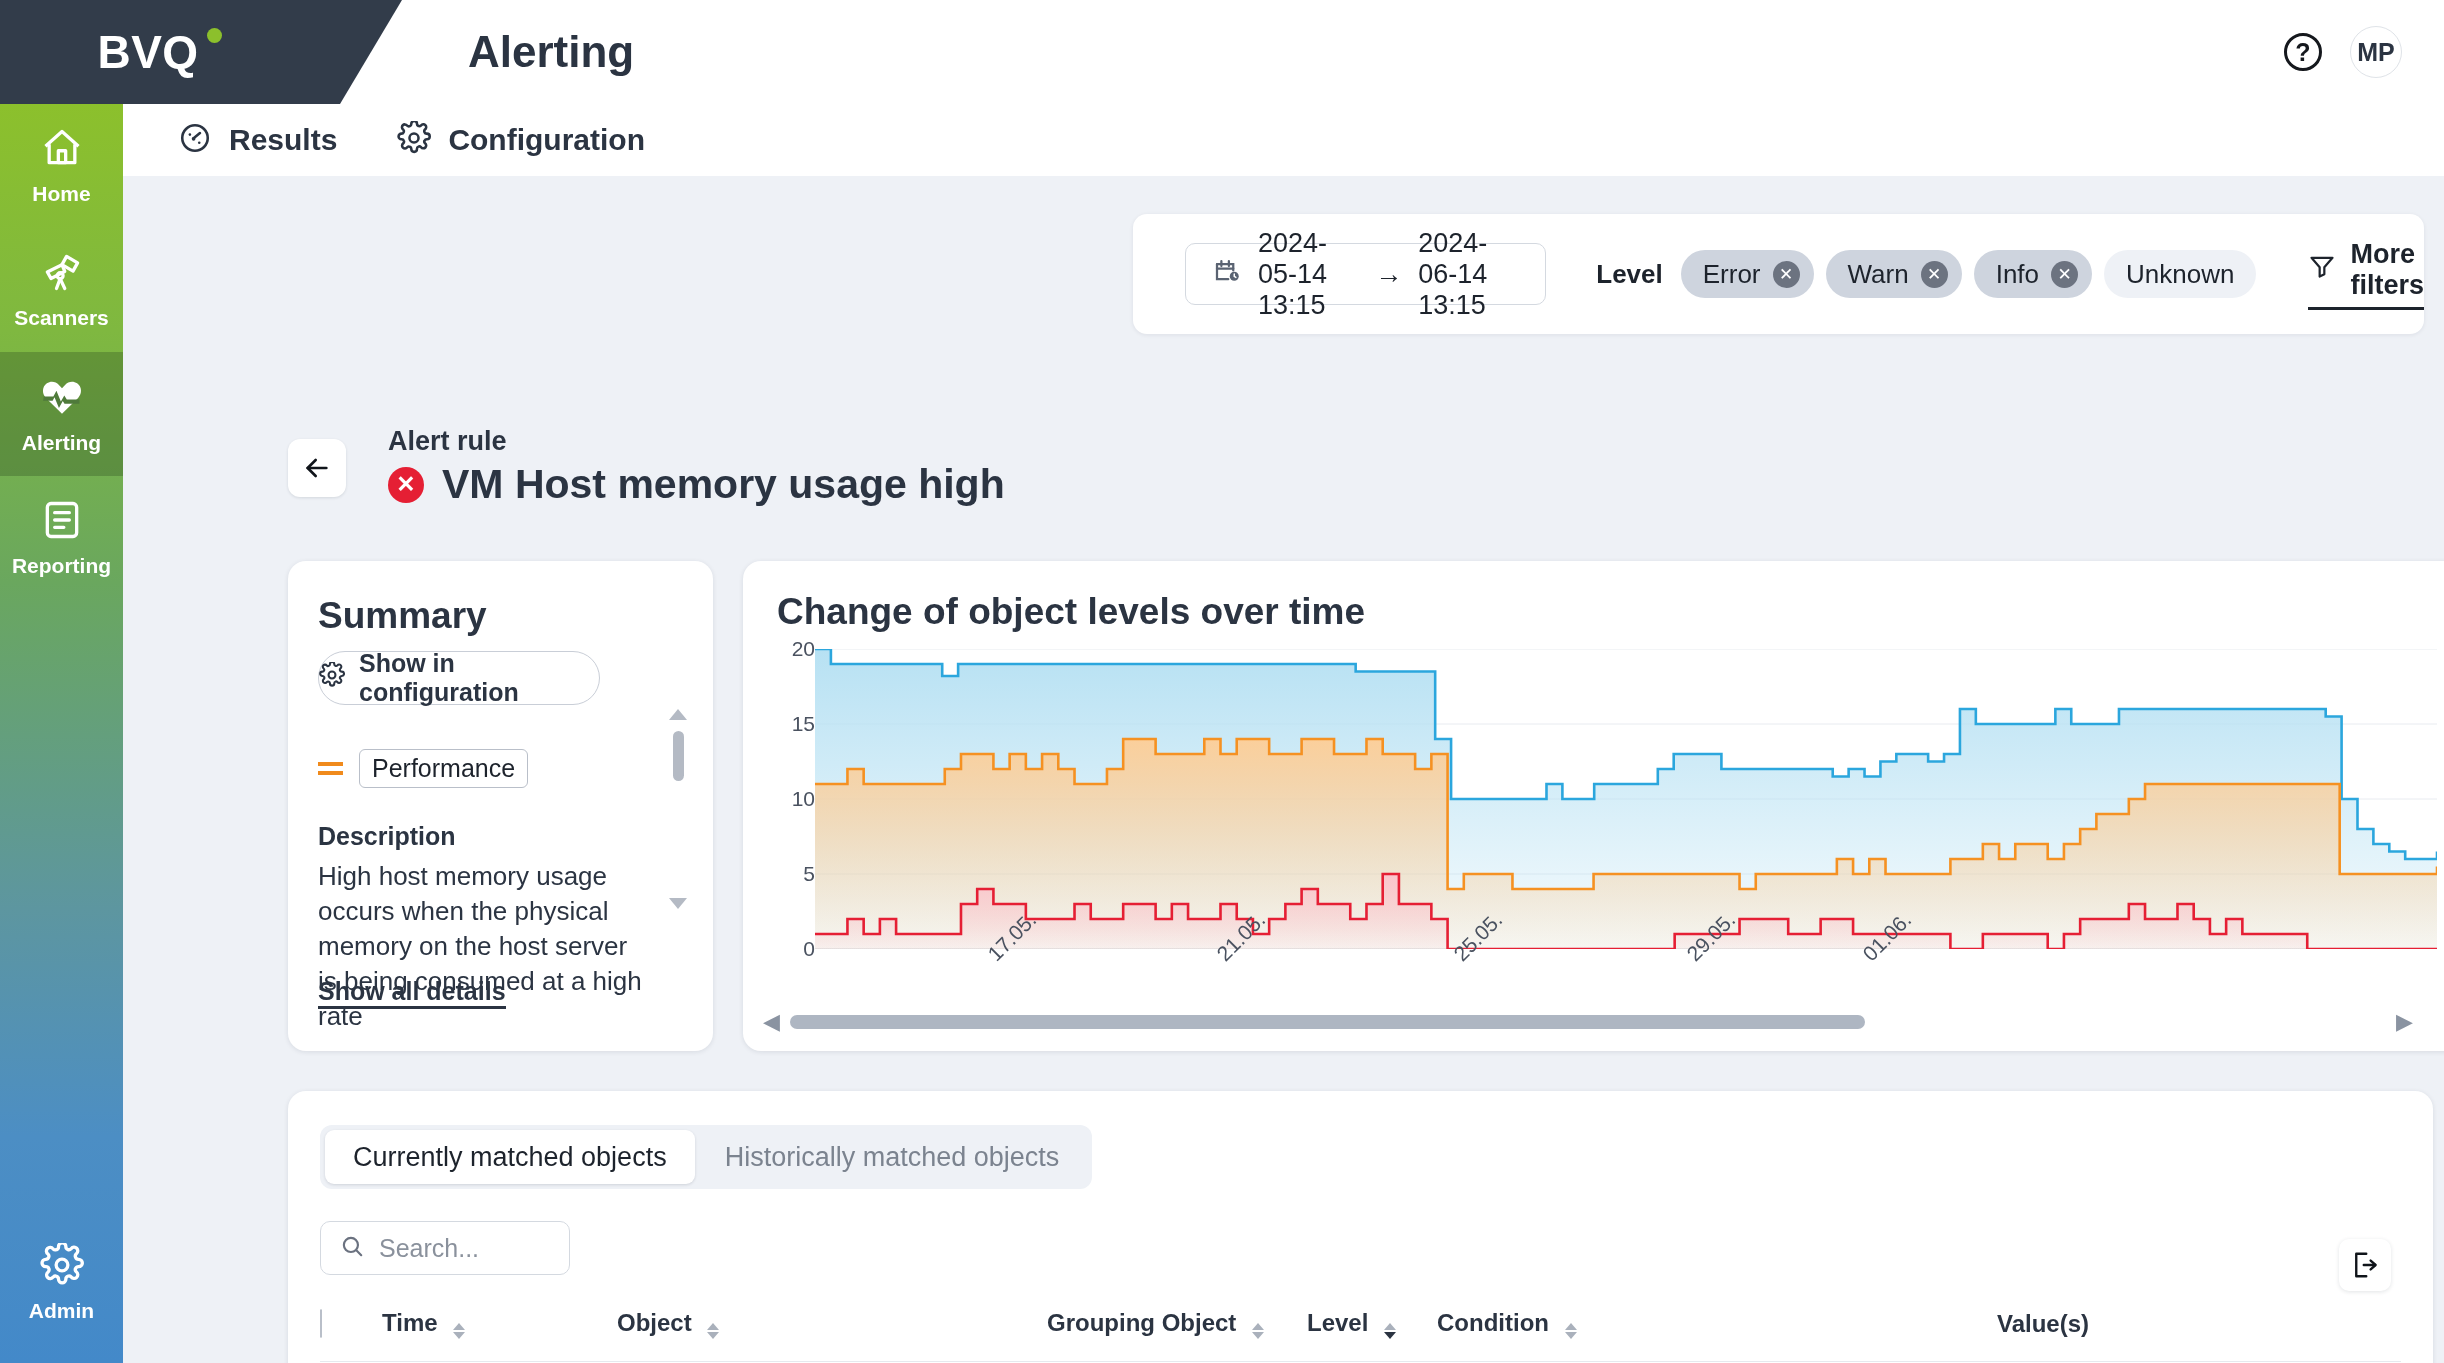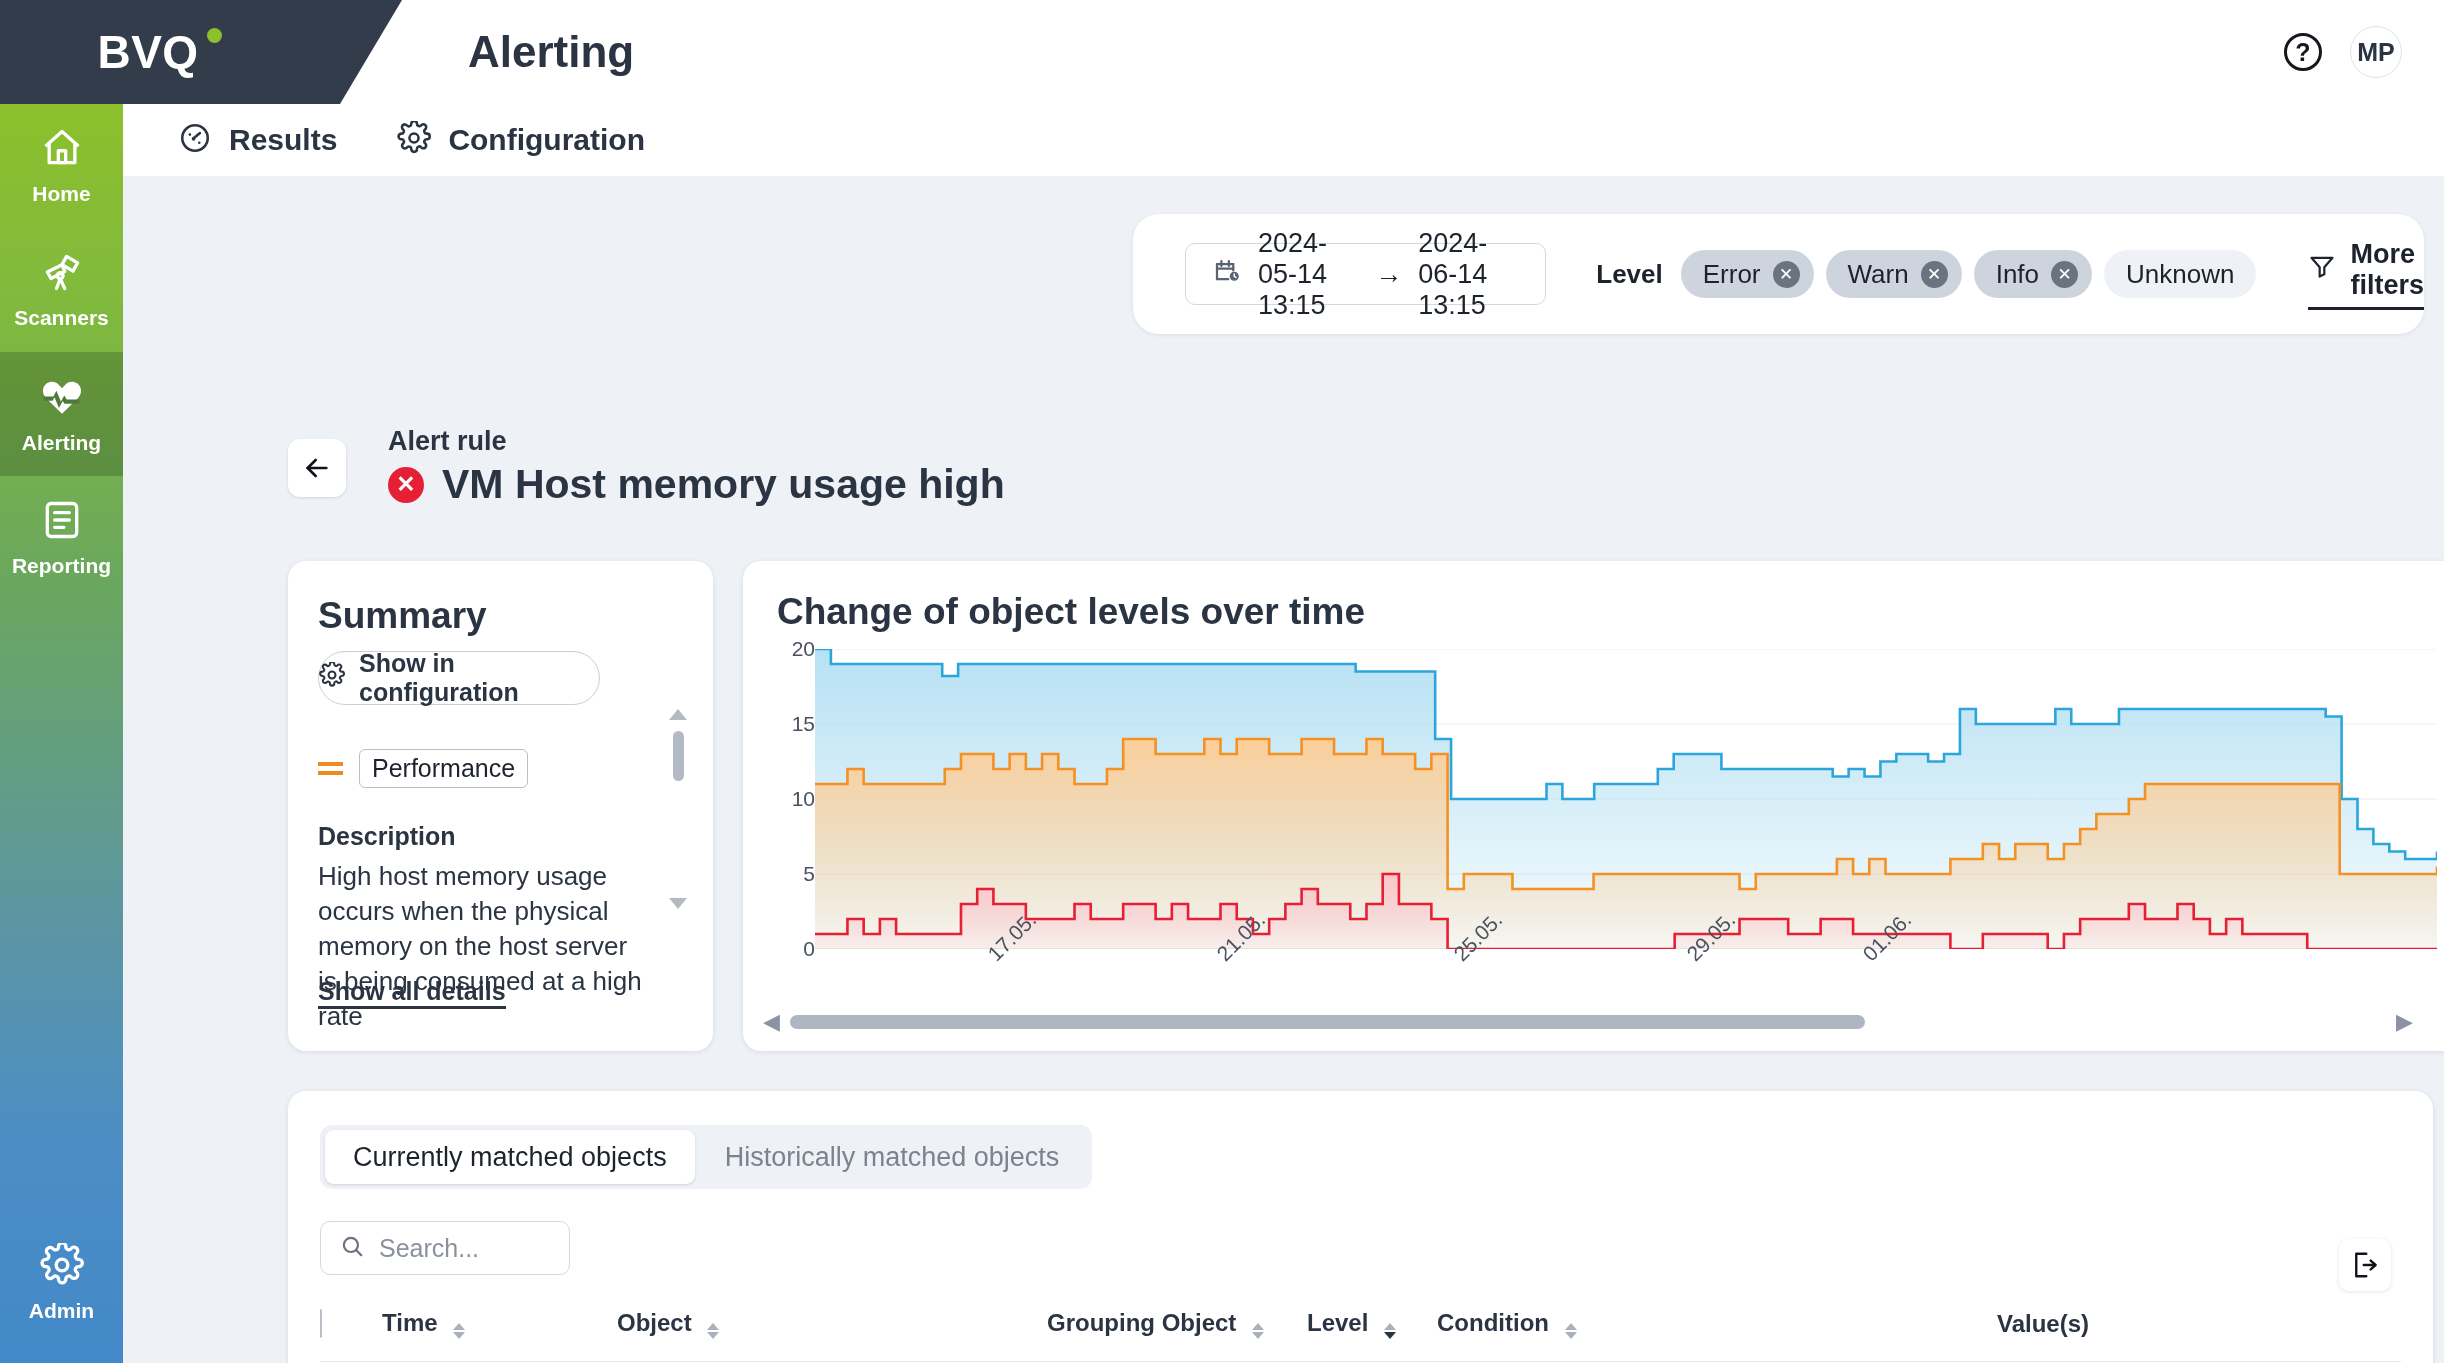--- a/index.html
+++ b/index.html
@@ -62,21 +62,21 @@
   .tabbar {
     position: absolute; top: 104px; left: 123px; width: 2321px; height: 72px;
     background: #ffffff; display: flex; align-items: center; gap: 60px; padding-left: 55px;
   }
   .tab { display: flex; align-items: center; gap: 17px; cursor: pointer; }
   .tab-label { font-size: 30px; font-weight: bold; color: #2b3442; }
   
   .content { position: absolute; top: 176px; left: 123px; width: 2321px; height: 1187px; }
   .filterbar {
     position: absolute; left: 1010px; top: 38px; width: 1291px; height: 120px;
-    background: #ffffff; border-radius: 26px; display: flex; align-items: center;
+    background: #ffffff; border-radius: 14px; display: flex; align-items: center;
     box-shadow: 0 1px 4px rgba(20,30,50,.08);
   }
   .daterange {
     margin-left: 52px; height: 62px; border: 1px solid #d4d9e0; border-radius: 10px;
     display: flex; align-items: center; gap: 16px; padding: 0 26px; cursor: pointer;
   }
   .daterange span { font-size: 27px; color: #1d232c; }
   .arrow-r { font-size: 27px; color: #1d232c; }
   .level-label { font-size: 26px; font-weight: bold; color: #1d232c; margin-left: 50px; }
   .chips { display: flex; align-items: center; gap: 12px; margin-left: 18px; }

